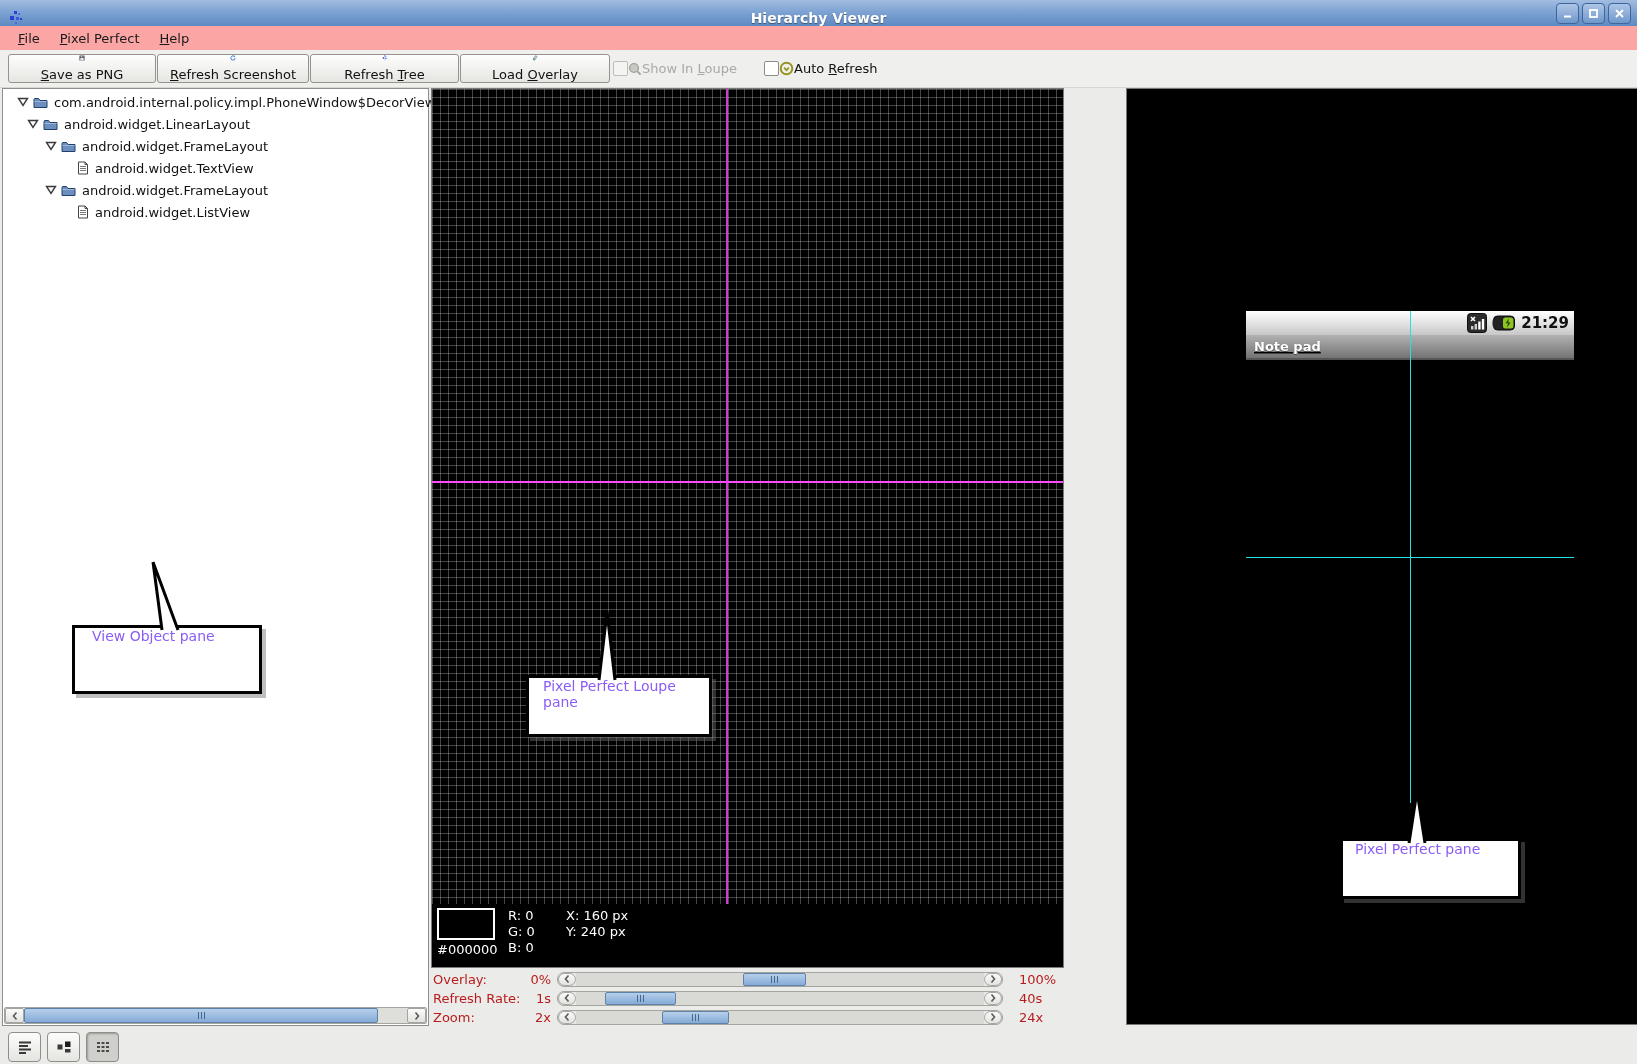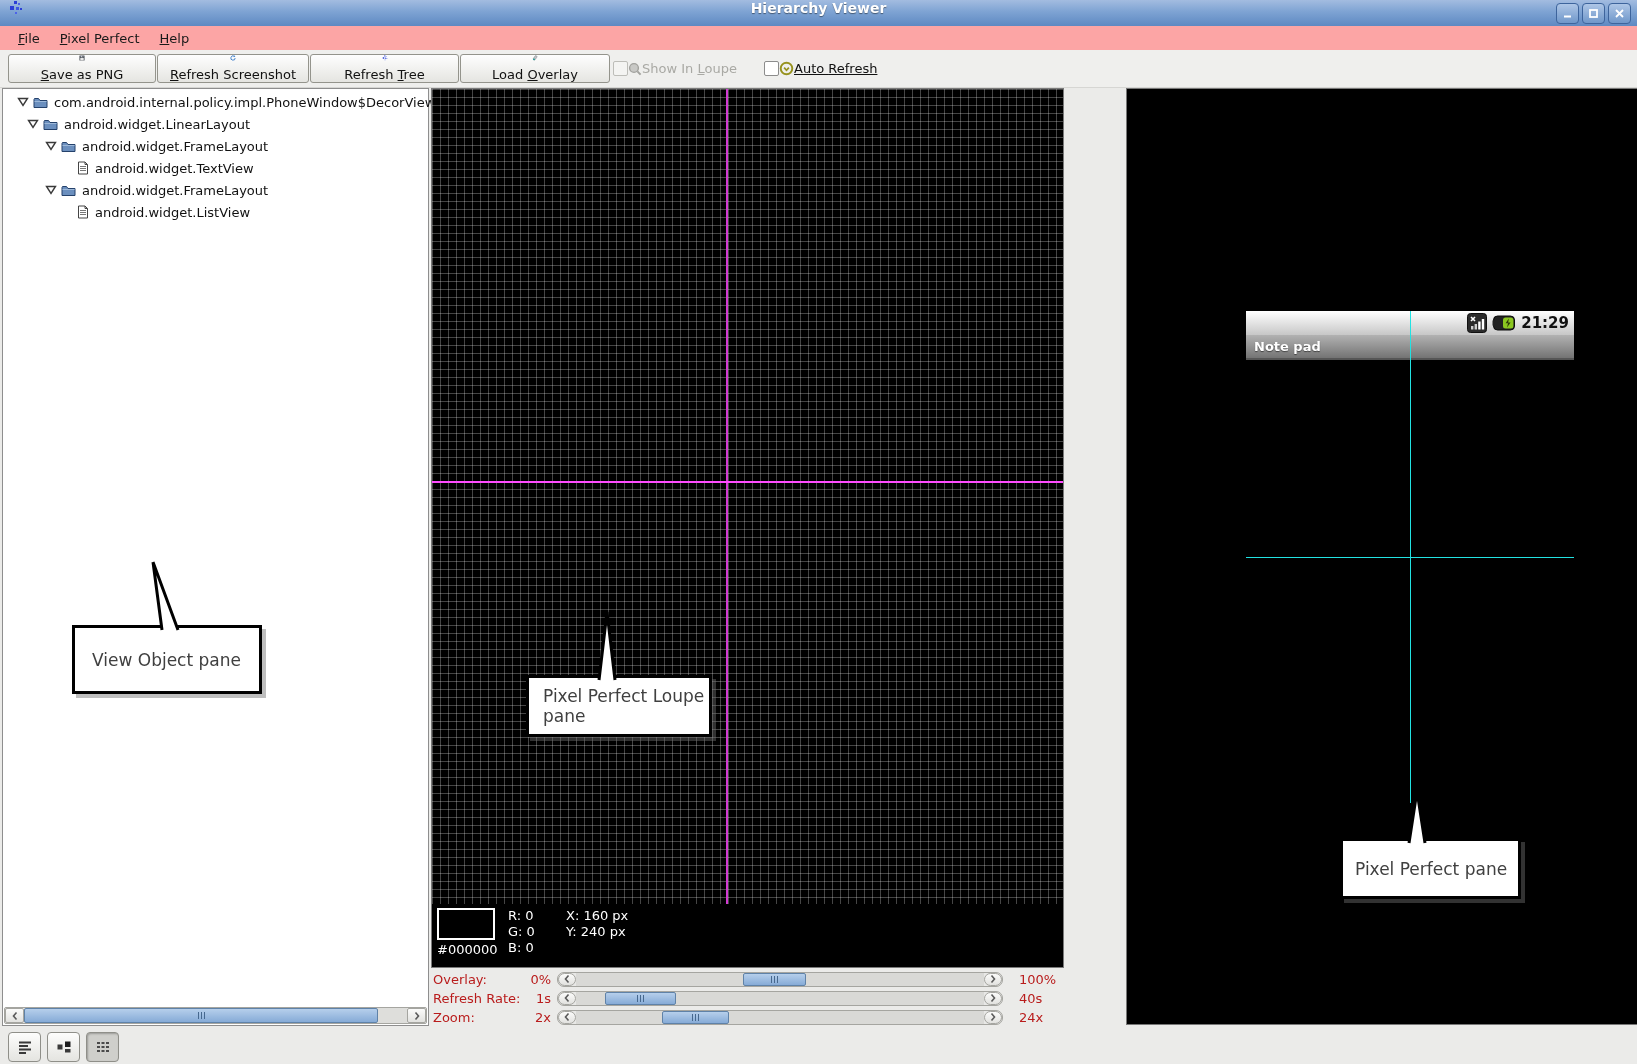--- a/index.html
+++ b/index.html
@@ -1,21 +1,21 @@
 <!DOCTYPE html>
 <html><head>
 <meta charset="utf-8">
 <style>
   html,body{margin:0;padding:0;background:#b5b5b5;font-family:"DejaVu Sans",sans-serif;}
   .window{position:relative;width:1637px;height:1064px;background:#ebebe9;overflow:hidden;
           outline:1px solid #50504c;}
   
   .titlebar{position:absolute;left:0;top:0;right:0;height:26px;
             background:linear-gradient(180deg,#a3bce0 0%,#7ea3d3 45%,#5e89c2 100%);
-            border-bottom:1px solid #41689f;display:flex;align-items:flex-start;}
+            border-bottom:1px solid #41689f;display:flex;align-items:flex-end;}
   .title-text{position:absolute;left:0;right:0;text-align:center;color:#fff;font-weight:bold;
               font-size:14px;text-shadow:0 1px 1px rgba(0,0,0,.45);}
   .app-logo{margin-left:8px;z-index:2;}
   .win-controls{position:absolute;right:6px;top:3px;display:flex;gap:3px;z-index:3;}
   .win-btn{width:21px;height:19px;border:1px solid #3d649c;border-radius:4px;
            background:linear-gradient(180deg,#aec6e6,#6f97ca);display:flex;align-items:center;
            justify-content:center;cursor:default;}
   
   .menubar{position:absolute;left:0;top:26px;right:0;height:24px;background:#fca5a5;
            display:flex;align-items:center;padding-left:8px;font-size:13px;color:#1a1a1a;}
@@ -24,21 +24,21 @@
   
   .toolbar{position:absolute;left:0;top:50px;right:0;height:37px;background:#efefed;
            border-bottom:1px solid #d6d6d3;display:flex;align-items:center;font-size:13px;}
   .tb-btn{height:27px;border:1px solid #94948c;border-radius:3px;margin-right:4px;
           background:linear-gradient(180deg,#fefefe,#e5e5e1);display:flex;align-items:center;
           justify-content:center;gap:6px;color:#111;flex-direction:column;}
   .tb-btn u,.check-label u{text-decoration:underline;}
   .b1{position:absolute;left:8px;width:146px;} .b2{position:absolute;left:157px;width:150px;}
   .b3{position:absolute;left:310px;width:147px;} .b4{position:absolute;left:460px;width:148px;}
   .check-group{position:absolute;display:flex;align-items:center;height:27px;}
-  .cg1{left:613px;color:#a9a9a4;} .cg2{left:764px;color:#111;text-decoration:underline;}
+  .cg1{left:613px;color:#a9a9a4;} .cg2{left:764px;color:#111;}
   .checkbox{width:13px;height:13px;background:#fff;border:1px solid #8c8c8c;border-radius:2px;display:inline-block;}
   .cg1 .checkbox{background:#f4f4f2;border-color:#bdbdb8;}
   
   .tree-pane{position:absolute;left:2px;top:88px;width:427px;height:938px;background:#fff;
              border:1px solid #8e8e8e;box-sizing:border-box;}
   .tree{position:absolute;left:0;top:2px;right:0;font-size:13px;color:#111;}
   .tree-row{height:22px;display:flex;align-items:center;white-space:nowrap;}
   .tree-row .gap{display:inline-block;width:14px;height:1px;}
   .expander{margin-right:4px;flex:none;} .node-icon{margin-right:6px;flex:none;}
   .hscroll{display:flex;align-items:stretch;height:17px;background:#e8e8e6;
@@ -81,28 +81,28 @@
   .slider .hs-track{background:#d9d9d6;}
   .slider-max{flex:none;width:45px;padding-left:16px;}
   
   .pp-pane{position:absolute;left:1126px;top:88px;width:567px;height:937px;background:#000;
            border:1px solid #777;box-sizing:border-box;}
   .device{position:absolute;left:119px;top:222px;width:328px;height:492px;}
   .dev-status{height:24px;background:linear-gradient(180deg,#ffffff,#c7c7c7);
               display:flex;align-items:center;justify-content:flex-end;gap:5px;padding-right:5px;}
   .dev-time{font-size:15px;font-weight:bold;color:#111;}
   .dev-titlebar{height:23px;background:linear-gradient(180deg,#b2b2b2,#747474);
-                border-bottom:2px solid #565656;display:flex;align-items:center;}
+                border-bottom:2px solid #565656;display:flex;align-items:center;text-decoration:underline;}
   .dev-title{color:#fff;font-weight:bold;font-size:13px;padding-left:8px;
              text-shadow:0 1px 1px rgba(0,0,0,.5);}
   .cross-v{position:absolute;left:283px;top:222px;width:1px;height:492px;background:#22e2e2;}
   .cross-h{position:absolute;left:119px;top:468px;width:328px;height:1px;background:#22e2e2;}
   
   .callout{position:absolute;background:#fff;border:3px solid #000;box-sizing:border-box;
-           display:flex;align-items:center;font-size:17px;color:#404040;
+           display:flex;align-items:flex-start;font-size:14px;color:#8b5cf6;
            box-shadow:4px 4px 0 rgba(110,110,110,.45);z-index:5;}
   .co-1{left:72px;top:625px;width:190px;height:69px;padding-left:17px;}
   .co-2{left:526px;top:675px;width:186px;height:62px;padding-left:14px;}
   .co-3{left:1340px;top:838px;width:181px;height:61px;padding-left:12px;}
   .tails{position:absolute;left:0;top:0;width:1637px;height:1064px;pointer-events:none;z-index:6;}
 </style>
 </head>
 <body>
 
 <svg width="0" height="0" style="position:absolute">

